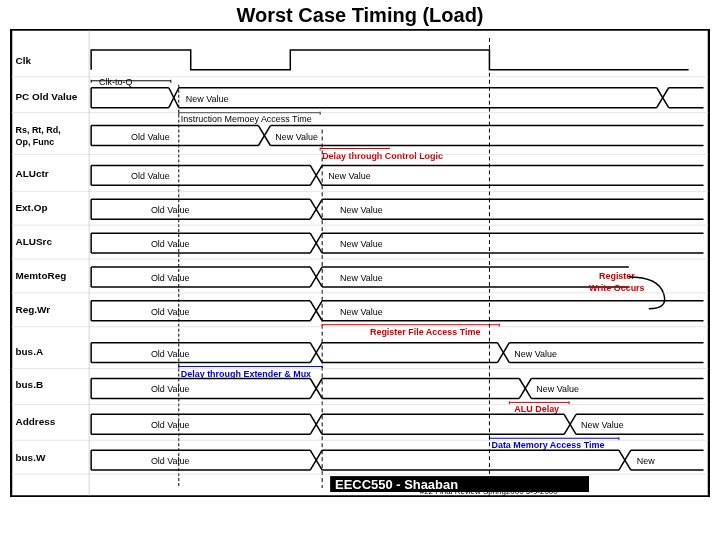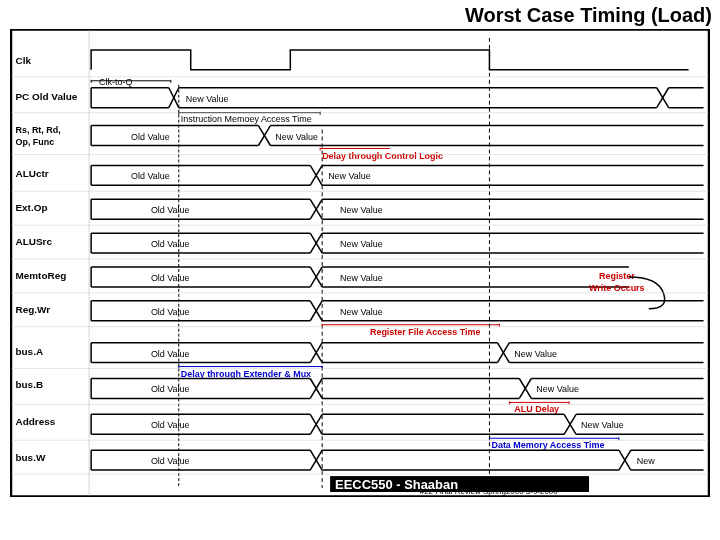--- a/index.html
+++ b/index.html
@@ -12,21 +12,21 @@
       overflow: hidden;
     }
     .outer {
       width: 720px;
       height: 540px;
       background: #fff;
       position: relative;
       padding: 4px 8px;
     }
     .main-title {
-      text-align: right;
+      text-align: center;
       font-size: 20px;
       font-weight: bold;
       margin-bottom: 2px;
       font-family: Arial, sans-serif;
     }
     .bottom-bar {
       display: flex;
       justify-content: space-between;
       align-items: center;
       margin-top: 3px;

